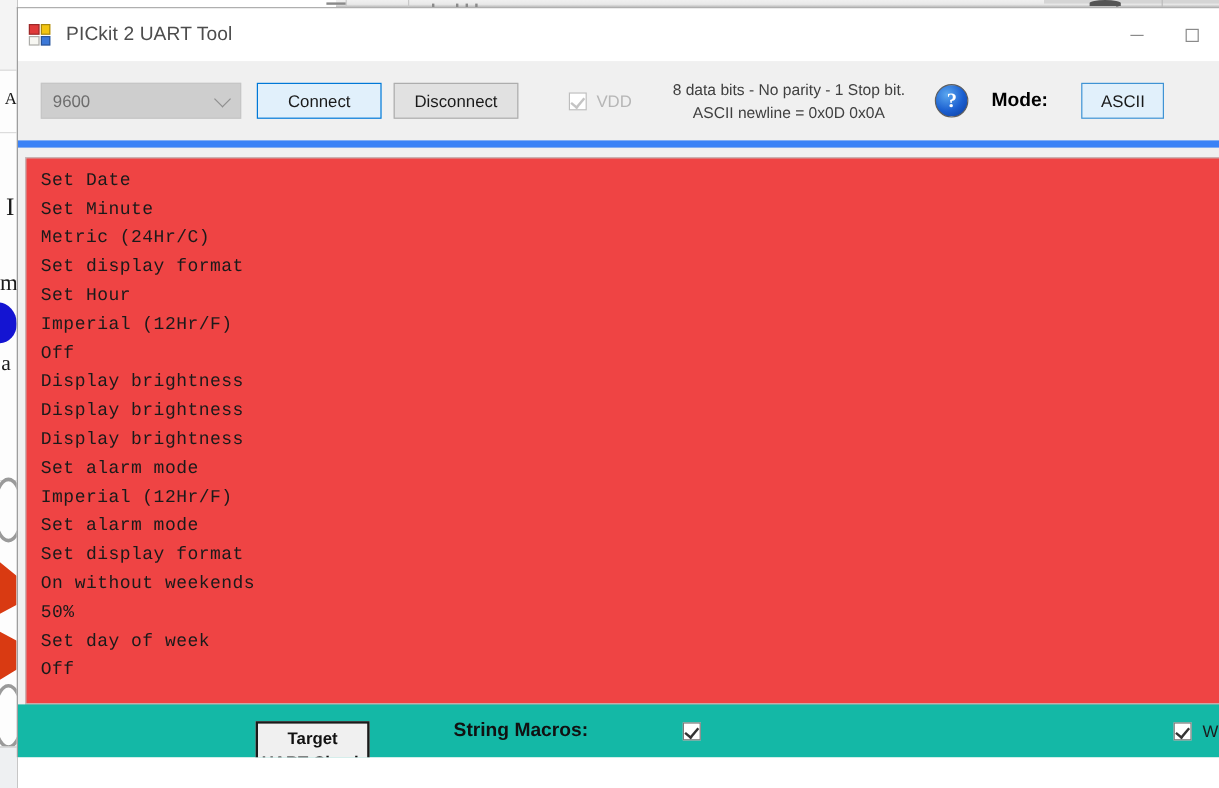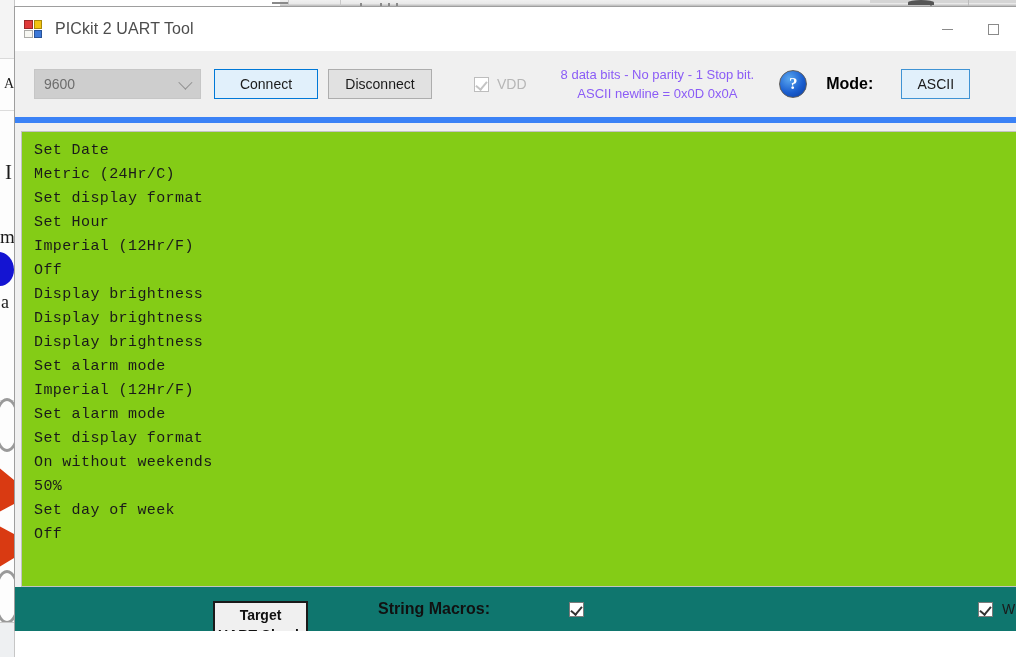--- a/index.html
+++ b/index.html
@@ -257,21 +257,21 @@
   }
   .vdd-label {
     margin-left: 8px;
     font-size: 14px;
     color: #b6b6b6;
   }
   .uart-config {
     margin-left: 34px;
     text-align: center;
     font-size: 13px;
-    color: #8b5cf6;
+    color: #404040;
     line-height: 19px;
     font-family: "Liberation Sans", sans-serif;
   }
   .help-icon {
     margin-left: 25px;
     width: 28px; height: 28px;
     border-radius: 50%;
     background: radial-gradient(circle at 35% 30%, #5aa7ef 0%, #1b5fd0 55%, #0b3a9b 100%);
     border: 1px solid #5f5f5f;
     box-sizing: border-box;
@@ -306,40 +306,40 @@
   .terminal-wrap {
     flex: 1 1 auto;
     padding: 8px 0 0 6px;
     box-sizing: border-box;
     background: #f0f0f0;
     min-height: 0;
   }
   .terminal {
     width: 100%;
     height: 100%;
-    background: #84cc16;
+    background: #ef4444;
     border: 1px solid #c3c3c3;
     border-right: none;
     box-sizing: border-box;
     padding: 7px 0 0 12px;
     overflow: hidden;
   }
   .term-line {
     font-family: "Liberation Mono", monospace;
     font-size: 15px;
     line-height: 24px;
     color: #1a1a1a;
     white-space: pre;
     letter-spacing: 0.4px;
   }
 
   
   .bottombar {
     height: 44px;
-    background: #0f766e;
+    background: #14b8a6;
     display: flex;
     align-items: center;
     flex: 0 0 auto;
     position: relative;
     overflow: hidden;
   }
   .target-btn {
     position: absolute;
     left: 198px; top: 14px;
     width: 95px; height: 40px;
@@ -468,20 +468,21 @@
 
     <div class="help-icon">?</div>
 
     <div class="mode-label">Mode:</div>
     <div class="mode-btn">ASCII</div>
   </div>
 
   <div class="terminal-wrap">
     <div class="terminal" id="terminal">
         <div class="term-line">Set Date</div>
+        <div class="term-line">Set Minute</div>
         <div class="term-line">Metric (24Hr/C)</div>
         <div class="term-line">Set display format</div>
         <div class="term-line">Set Hour</div>
         <div class="term-line">Imperial (12Hr/F)</div>
         <div class="term-line">Off</div>
         <div class="term-line">Display brightness</div>
         <div class="term-line">Display brightness</div>
         <div class="term-line">Display brightness</div>
         <div class="term-line">Set alarm mode</div>
         <div class="term-line">Imperial (12Hr/F)</div>

